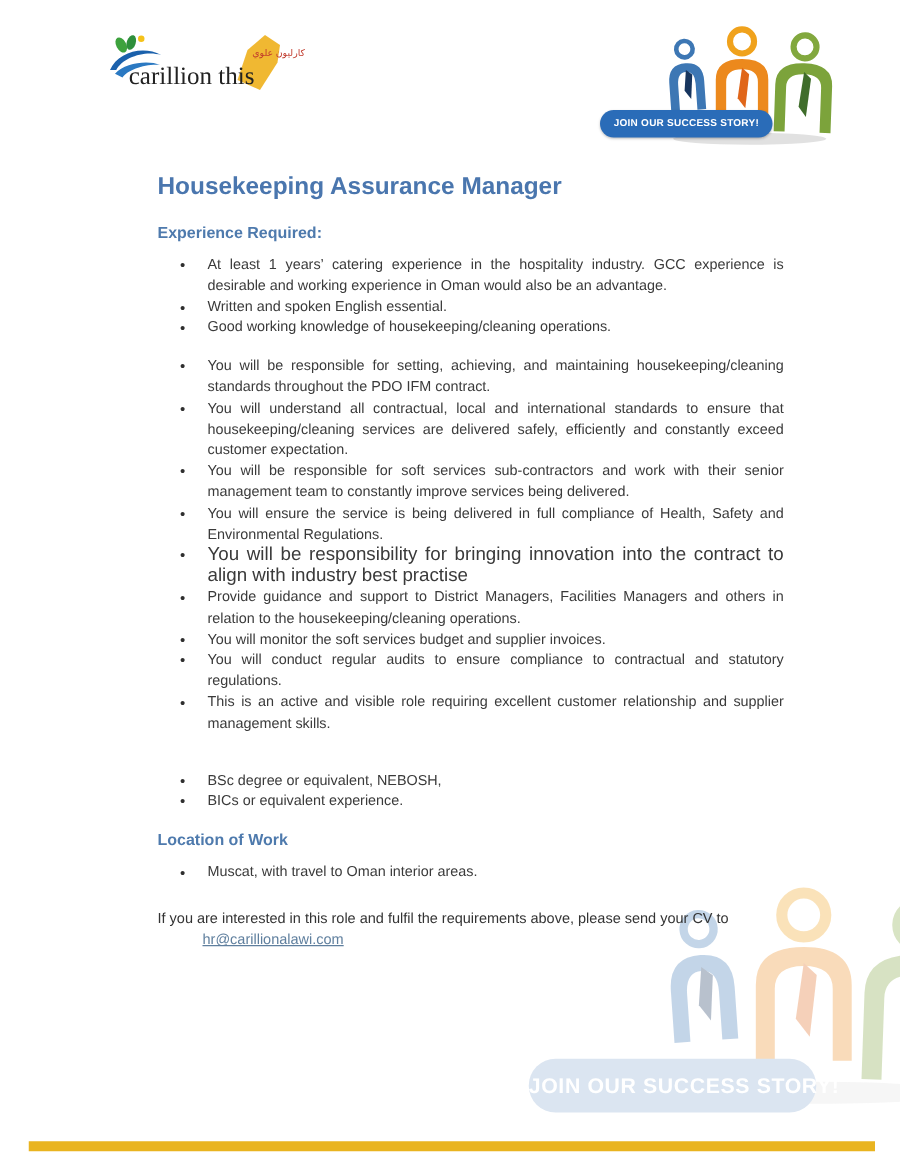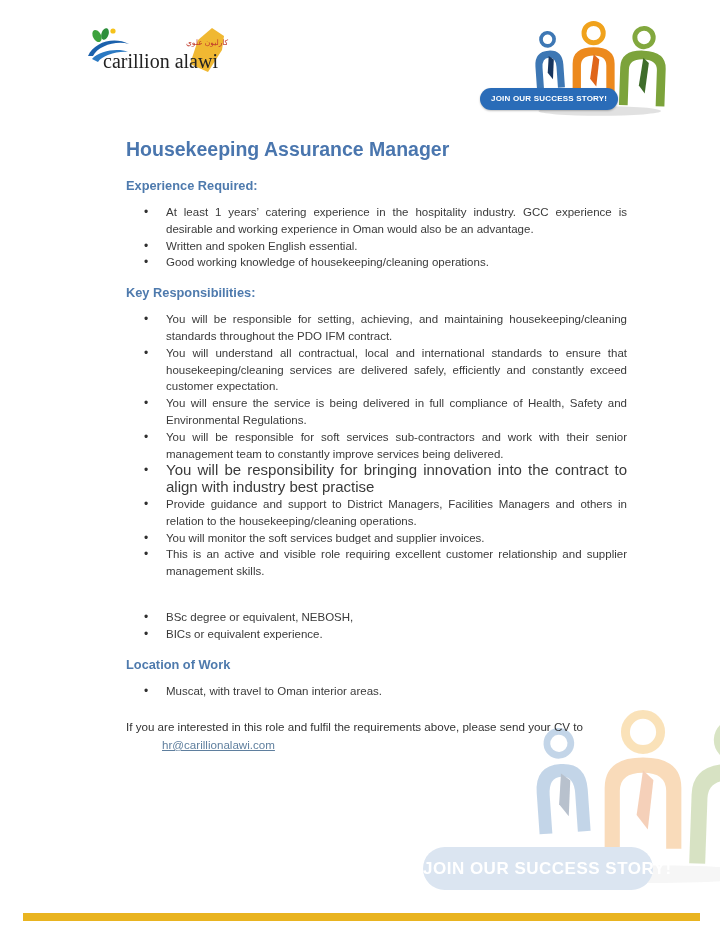--- a/index.html
+++ b/index.html
@@ -12,21 +12,21 @@
     overflow: hidden;
   }
   .page { position: relative; width: 720px; height: 925px; background: #fff; overflow: hidden; }
 
   
   .logo { position: absolute; left: 86px; top: 26px; width: 190px; height: 62px; }
   .logo-icon { position: absolute; left: 0; top: 0; }
   .oman-map { position: absolute; left: 98px; top: 2px; }
   .logo-arabic {
     position: absolute; left: 100px; top: 12px; width: 58px;
-    font-size: 7.5px; color: #c0392b; text-align: left; white-space: nowrap;
+    font-size: 7.5px; color: #c0392b; text-align: right; white-space: nowrap;
   }
   .brand {
     position: absolute; left: 17px; top: 24px;
     font-family: "Liberation Serif", serif;
     font-size: 20px; color: #222; white-space: nowrap;
   }
 
   
   .hero { position: absolute; left: 480px; top: 18px; width: 210px; height: 108px; }
   .hero-trio { position: absolute; left: 48px; top: 2px; }
@@ -122,49 +122,49 @@
       <ellipse cx="11" cy="10" rx="4" ry="6.5" transform="rotate(-28 11 10)" fill="#3da23d"></ellipse>
       <ellipse cx="19" cy="8" rx="3.6" ry="6" transform="rotate(18 19 8)" fill="#2e8f3c"></ellipse>
       <circle cx="27" cy="5" r="2.6" fill="#f5c21a"></circle>
       <path d="M2,30 C8,16 28,10 43,18 C30,14 12,20 7,30 Z" fill="#1b61ac"></path>
       <path d="M6,33 C14,24 33,22 42,26 C30,25 16,30 12,36 Z" fill="#2b79c2"></path>
     </svg>
     <svg class="oman-map" width="46" height="46" viewBox="0 0 46 46">
       <polygon points="28,0 40,8 38,22 24,44 6,36 14,12" fill="#efb427" opacity="0.95"></polygon>
     </svg>
     <span class="logo-arabic">كارليون علوي</span>
-    <span class="brand"><span>carillion</span> <span>alawi</span></span>
+    <span class="brand"><span>carillion</span> <span>this</span></span>
   </div>
 
   <div class="hero">
     <svg class="hero-trio" width="140" height="98" viewBox="0 0 160 112">
       <use href="#people-trio" xlink:href="#people-trio"></use>
     </svg>
     <div class="pill hero-pill">JOIN OUR SUCCESS STORY!</div>
   </div>
 
   <div class="content">
     <h1 class="title">Housekeeping Assurance Manager</h1>
 
     <h2 class="sec">Experience Required:</h2>
     <ul class="bullets">
       <li>At least 1 years’ catering experience in the hospitality industry. GCC experience is desirable and working experience in Oman would also be an advantage.</li>
       <li>Written and spoken English essential.</li>
       <li>Good working knowledge of housekeeping/cleaning operations.</li>
     </ul>
 
-    <h2 class="sec">Key Responsibilities:</h2>
     <ul class="bullets gap-lg">
       <li>You will be responsible for setting, achieving, and maintaining housekeeping/cleaning standards throughout the PDO IFM contract.</li>
       <li>You will understand all contractual, local and international standards to ensure that housekeeping/cleaning services are delivered safely, efficiently and constantly exceed customer expectation.</li>
+      <li>You will be responsible for soft services sub-contractors and work with their senior management team to constantly improve services being delivered.</li>
       <li>You will ensure the service is being delivered in full compliance of Health, Safety and Environmental Regulations.</li>
-      <li>You will be responsible for soft services sub-contractors and work with their senior management team to constantly improve services being delivered.</li>
       <li class="sm">You will be responsibility for bringing innovation into the contract to align with industry best practise</li>
       <li>Provide guidance and support to District Managers, Facilities Managers and others in relation to the housekeeping/cleaning operations.</li>
       <li>You will monitor the soft services budget and supplier invoices.</li>
+      <li>You will conduct regular audits to ensure compliance to contractual and statutory regulations.</li>
       <li>This is an active and visible role requiring excellent customer relationship and supplier management skills.</li>
     </ul>
 
     <ul class="bullets">
       <li>BSc degree or equivalent, NEBOSH,</li>
       <li>BICs or equivalent experience.</li>
     </ul>
 
     <h2 class="sec">Location of Work</h2>
     <ul class="bullets">

